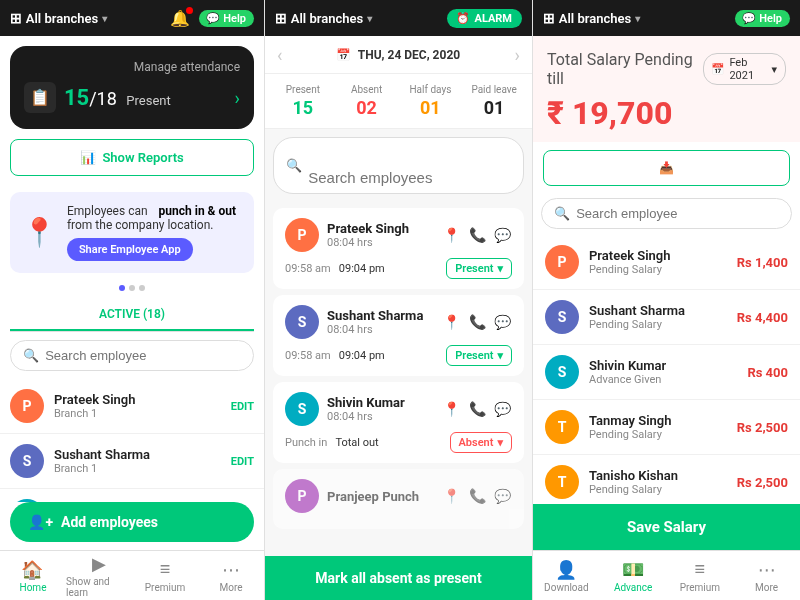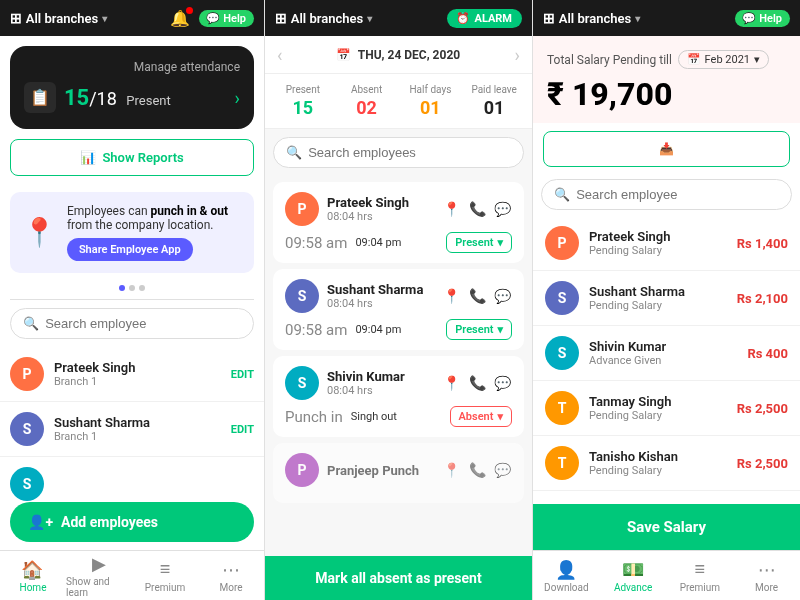--- a/index.html
+++ b/index.html
@@ -116,21 +116,21 @@
       gap: 10px;
       flex-shrink: 0;
     }
     .punch-card .punch-icon {
       font-size: 28px;
     }
     .punch-card .punch-text {
       font-size: 12px; color: #333;
       flex: 1;
     }
-    .punch-card .punch-text strong { color: #000; }
+    .punch-card .punch-text strong { color: #000; margin-left: 8px; }
     .share-app-btn {
       background: #5b5bff;
       color: #fff;
       border-radius: 14px;
       padding: 5px 12px;
       font-size: 11px;
       font-weight: 600;
       margin-top: 6px;
       display: inline-block;
       cursor: pointer;
@@ -248,42 +248,42 @@
     .mid-search {
       margin: 8px;
       display: flex; align-items: center; gap: 6px;
       border: 1px solid #ddd; border-radius: 20px;
       padding: 7px 12px;
       background: #fff;
       flex-shrink: 0;
     }
     .mid-search .search-icon { color: #aaa; font-size: 13px; }
     .mid-search input {
-      border: none; outline: none; font-size: 13px; color: #c2410c;
-      background: transparent; width: 100%;
+      border: none; outline: none; font-size: 15px; color: #c2410c;
+      background: transparent; width: 100%; margin-top: 24px;
     }
 
     .attendance-list { flex: 1; overflow-y: auto; }
     .att-item {
       background: #fff; margin: 6px 8px;
       border-radius: 10px; padding: 10px 12px;
     }
     .att-header {
       display: flex; align-items: center; justify-content: space-between;
       margin-bottom: 6px;
     }
     .att-left { display: flex; align-items: center; gap: 8px; }
     .att-name { font-size: 13px; font-weight: 700; color: #222; }
     .att-hrs { font-size: 11px; color: #888; }
     .att-icons { display: flex; gap: 8px; }
     .att-icon { font-size: 14px; color: #888; }
     .att-times {
       display: flex; align-items: center; gap: 8px;
     }
-    .time-lbl { font-size: 15px; color: #888; text-align: right; }
+    .time-lbl { font-size: 11px; color: #888; text-align: right; }
     .time-val { font-size: 11px; color: #333; }
     .status-dropdown {
       margin-left: auto;
       border: 1.5px solid #00c87a; border-radius: 6px;
       padding: 3px 8px; font-size: 11px; font-weight: 600; color: #00c87a;
       display: flex; align-items: center; gap: 4px; cursor: pointer;
     }
     .status-dropdown.absent {
       border-color: #ff5252; color: #ff5252;
     }
@@ -293,29 +293,29 @@
       padding: 14px; text-align: center;
       font-size: 14px; font-weight: 700; cursor: pointer;
       flex-shrink: 0;
     }
 
     
     .right-top {
       background: #fff5f5; padding: 14px 14px 10px;
       flex-shrink: 0;
     }
-    .right-top .total-label { font-size: 12px; color: #555; }
+    .right-top .total-label { font-size: 16px; color: #555; }
     .right-top .month-badge {
       display: inline-flex; align-items: center; gap: 4px;
       border: 1px solid #ccc; border-radius: 14px;
       padding: 2px 8px; font-size: 11px; color: #333;
       margin-left: 6px; cursor: pointer;
     }
     .right-top .salary-amount {
-      font-size: 32px; font-weight: 800; color: #000000; margin-top: 6px;
+      font-size: 32px; font-weight: 800; color: #ef4444; margin-top: 6px;
     }
 
     .download-btn {
       margin: 8px 10px;
       border: 1.5px solid #00c87a; border-radius: 8px;
       padding: 10px; text-align: center;
       font-size: 12px; font-weight: 600; color: #00c87a;
       cursor: pointer; display: flex; align-items: center;
       justify-content: center; gap: 6px; flex-shrink: 0;
     }
@@ -412,20 +412,21 @@
     </div>
   </div>
 
   <div class="dots">
     <div class="dot active"></div>
     <div class="dot"></div>
     <div class="dot"></div>
   </div>
 
   <div class="tabs">
+    <div class="tab active">ACTIVE (18)</div>
   </div>
 
   <div class="search-box">
     <span class="search-icon">🔍</span>
     <input type="text" placeholder="Search employee" style="">
   </div>
 
   <div class="employee-list">
     <div class="employee-item">
       <div class="avatar" style="background:#ff7043;">P</div>
@@ -581,21 +582,21 @@
           </div>
         </div>
         <div class="att-icons">
           <span class="att-icon">📍</span>
           <span class="att-icon">📞</span>
           <span class="att-icon">💬</span>
         </div>
       </div>
       <div class="att-times">
         <span class="time-lbl">Punch in</span>
-        <span class="time-val">Singh out</span>
+        <span class="time-val">Total out</span>
         <div class="status-dropdown absent">
           Absent <span>▾</span>
         </div>
       </div>
     </div>
 
     <div class="att-item" style="opacity:0.6;">
       <div class="att-header">
         <div class="att-left">
           <div class="avatar" style="background:#9c27b0;">P</div>
@@ -661,21 +662,21 @@
         <div class="sal-status">Pending Salary</div>
       </div>
       <div class="sal-amount">Rs 1,400</div>
     </div>
     <div class="salary-item">
       <div class="avatar" style="background:#5c6bc0;">S</div>
       <div class="sal-info">
         <div class="sal-name">Sushant Sharma</div>
         <div class="sal-status">Pending Salary</div>
       </div>
-      <div class="sal-amount">Rs 2,100</div>
+      <div class="sal-amount">Rs 4,400</div>
     </div>
     <div class="salary-item">
       <div class="avatar" style="background:#00acc1;">S</div>
       <div class="sal-info">
         <div class="sal-name">Shivin Kumar</div>
         <div class="sal-status">Advance Given</div>
       </div>
       <div class="sal-amount">Rs 400</div>
     </div>
     <div class="salary-item">

